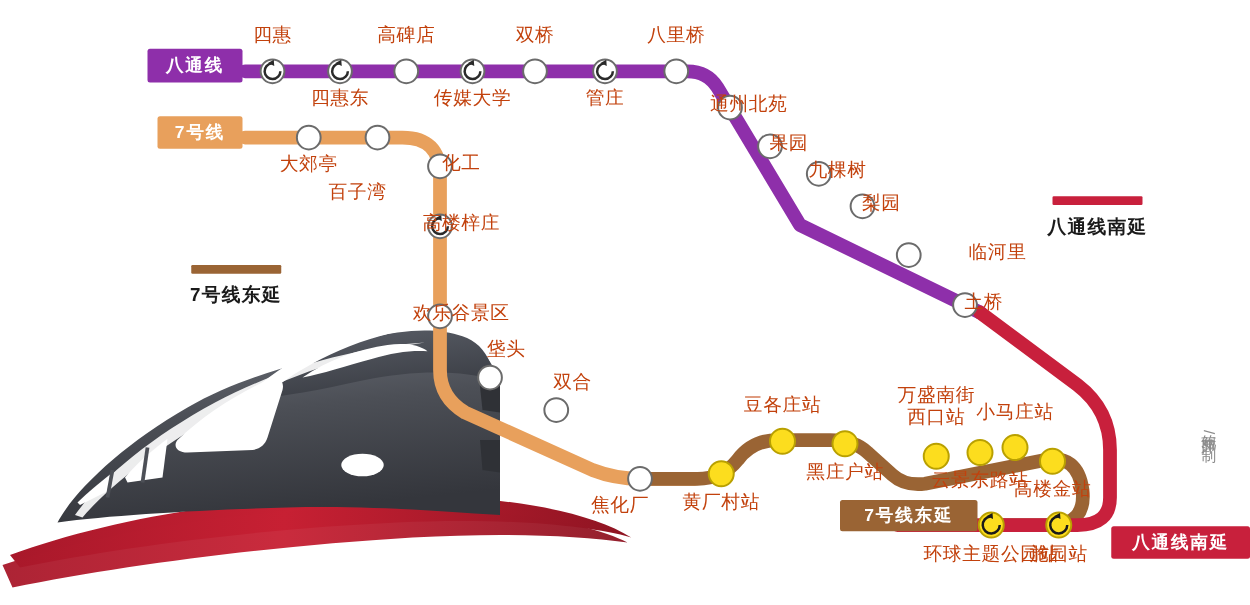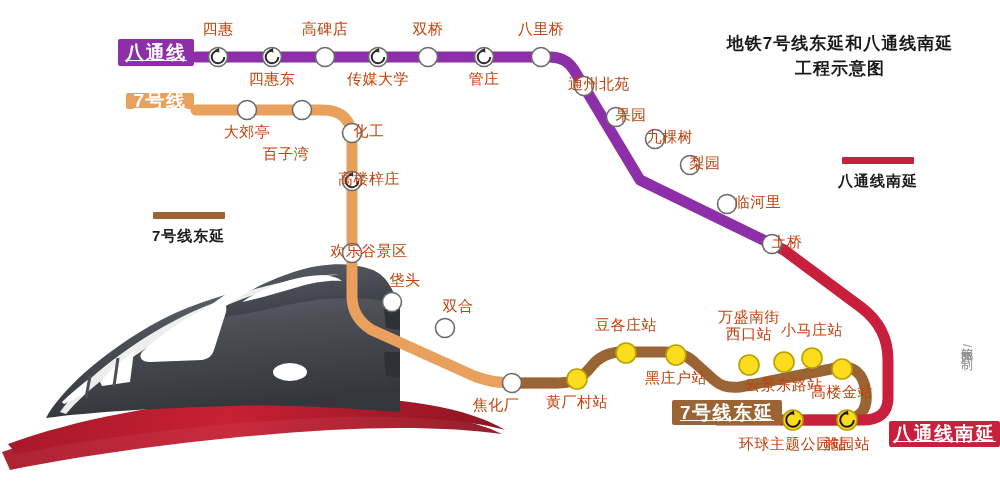--- a/index.html
+++ b/index.html
@@ -43,24 +43,23 @@
   #title-block div{white-space:nowrap;}
 
   
   .badge{
     position:absolute;
     display:flex;
     align-items:center;
     justify-content:center;
     color:#ffffff;
     font-weight:bold;
-    font-size:19px;
+    font-size:14px;
     letter-spacing:1.5px;
     border-radius:2px;
-    text-decoration:underline;
   }
 
   
   .legend{
     position:absolute;
     text-align:center;
   }
   .legend .bar{
     height:7px;
     border-radius:1px;
@@ -259,28 +258,24 @@
           <path d="M 789.4 412.8 l 4.6 -2.4 l 0.4 4.8 z" fill="#1a1a1a"></path>
         </g>
         <g>
           <circle cx="847" cy="420" r="10" fill="#fcdd1e" stroke="#b9a000" stroke-width="1.6"></circle>
           <path d="M 853.8 420 A 6.8 6.8 0 1 1 846.4 413.2" fill="none" stroke="#1a1a1a" stroke-width="2"></path>
           <path d="M 843.4 412.8 l 4.6 -2.4 l 0.4 4.8 z" fill="#1a1a1a"></path>
         </g>
       </g>
   </svg>
 
-  <div id="title-block">
-    <div>地铁7号线东延和八通线南延</div>
-    <div>工程示意图</div>
-  </div>
 
   <div id="badges-layer">
       <div class="badge" style="left: 118px; top: 39px; width: 76px; height: 27px; background: rgb(142, 47, 170);">八通线</div>
-      <div class="badge" style="left: 126px; top: 93px; width: 68px; height: 16px; background: rgb(232, 160, 92);">7号线</div>
+      <div class="badge" style="left: 126px; top: 93px; width: 68px; height: 26px; background: rgb(232, 160, 92);">7号线</div>
       <div class="badge" style="left: 672px; top: 400px; width: 110px; height: 25px; background: rgb(154, 100, 52);">7号线东延</div>
       <div class="badge" style="left: 889px; top: 421px; width: 111px; height: 26px; background: rgb(200, 32, 60);">八通线南延</div>
     </div>
 
   <div id="legends-layer">
       <div class="legend" style="left: 152px; top: 212px;">
         <div class="bar" style="background: rgb(154, 100, 52); width: 72px;"></div>
         <div class="cap">7号线东延</div>
       </div>
       <div class="legend" style="left: 838px; top: 157px;">
@@ -316,21 +311,21 @@
       </div>
       <div class="lbl c" style="left: 631px; top: 107px;">
         <div>果园</div>
       </div>
       <div class="lbl c" style="left: 670px; top: 129px;">
         <div>九棵树</div>
       </div>
       <div class="lbl c" style="left: 705px; top: 155px;">
         <div>梨园</div>
       </div>
-      <div class="lbl c" style="left: 742px; top: 194px; padding-left: 32px;">
+      <div class="lbl c" style="left: 782px; top: 194px; padding-left: 32px;">
         <div>临河里</div>
       </div>
       <div class="lbl c" style="left: 787px; top: 234px;">
         <div>土桥</div>
       </div>
       <div class="lbl c" style="left: 247px; top: 124px;">
         <div>大郊亭</div>
       </div>
       <div class="lbl c" style="left: 286px; top: 124px; margin-top: 22px;">
         <div>百子湾</div>

